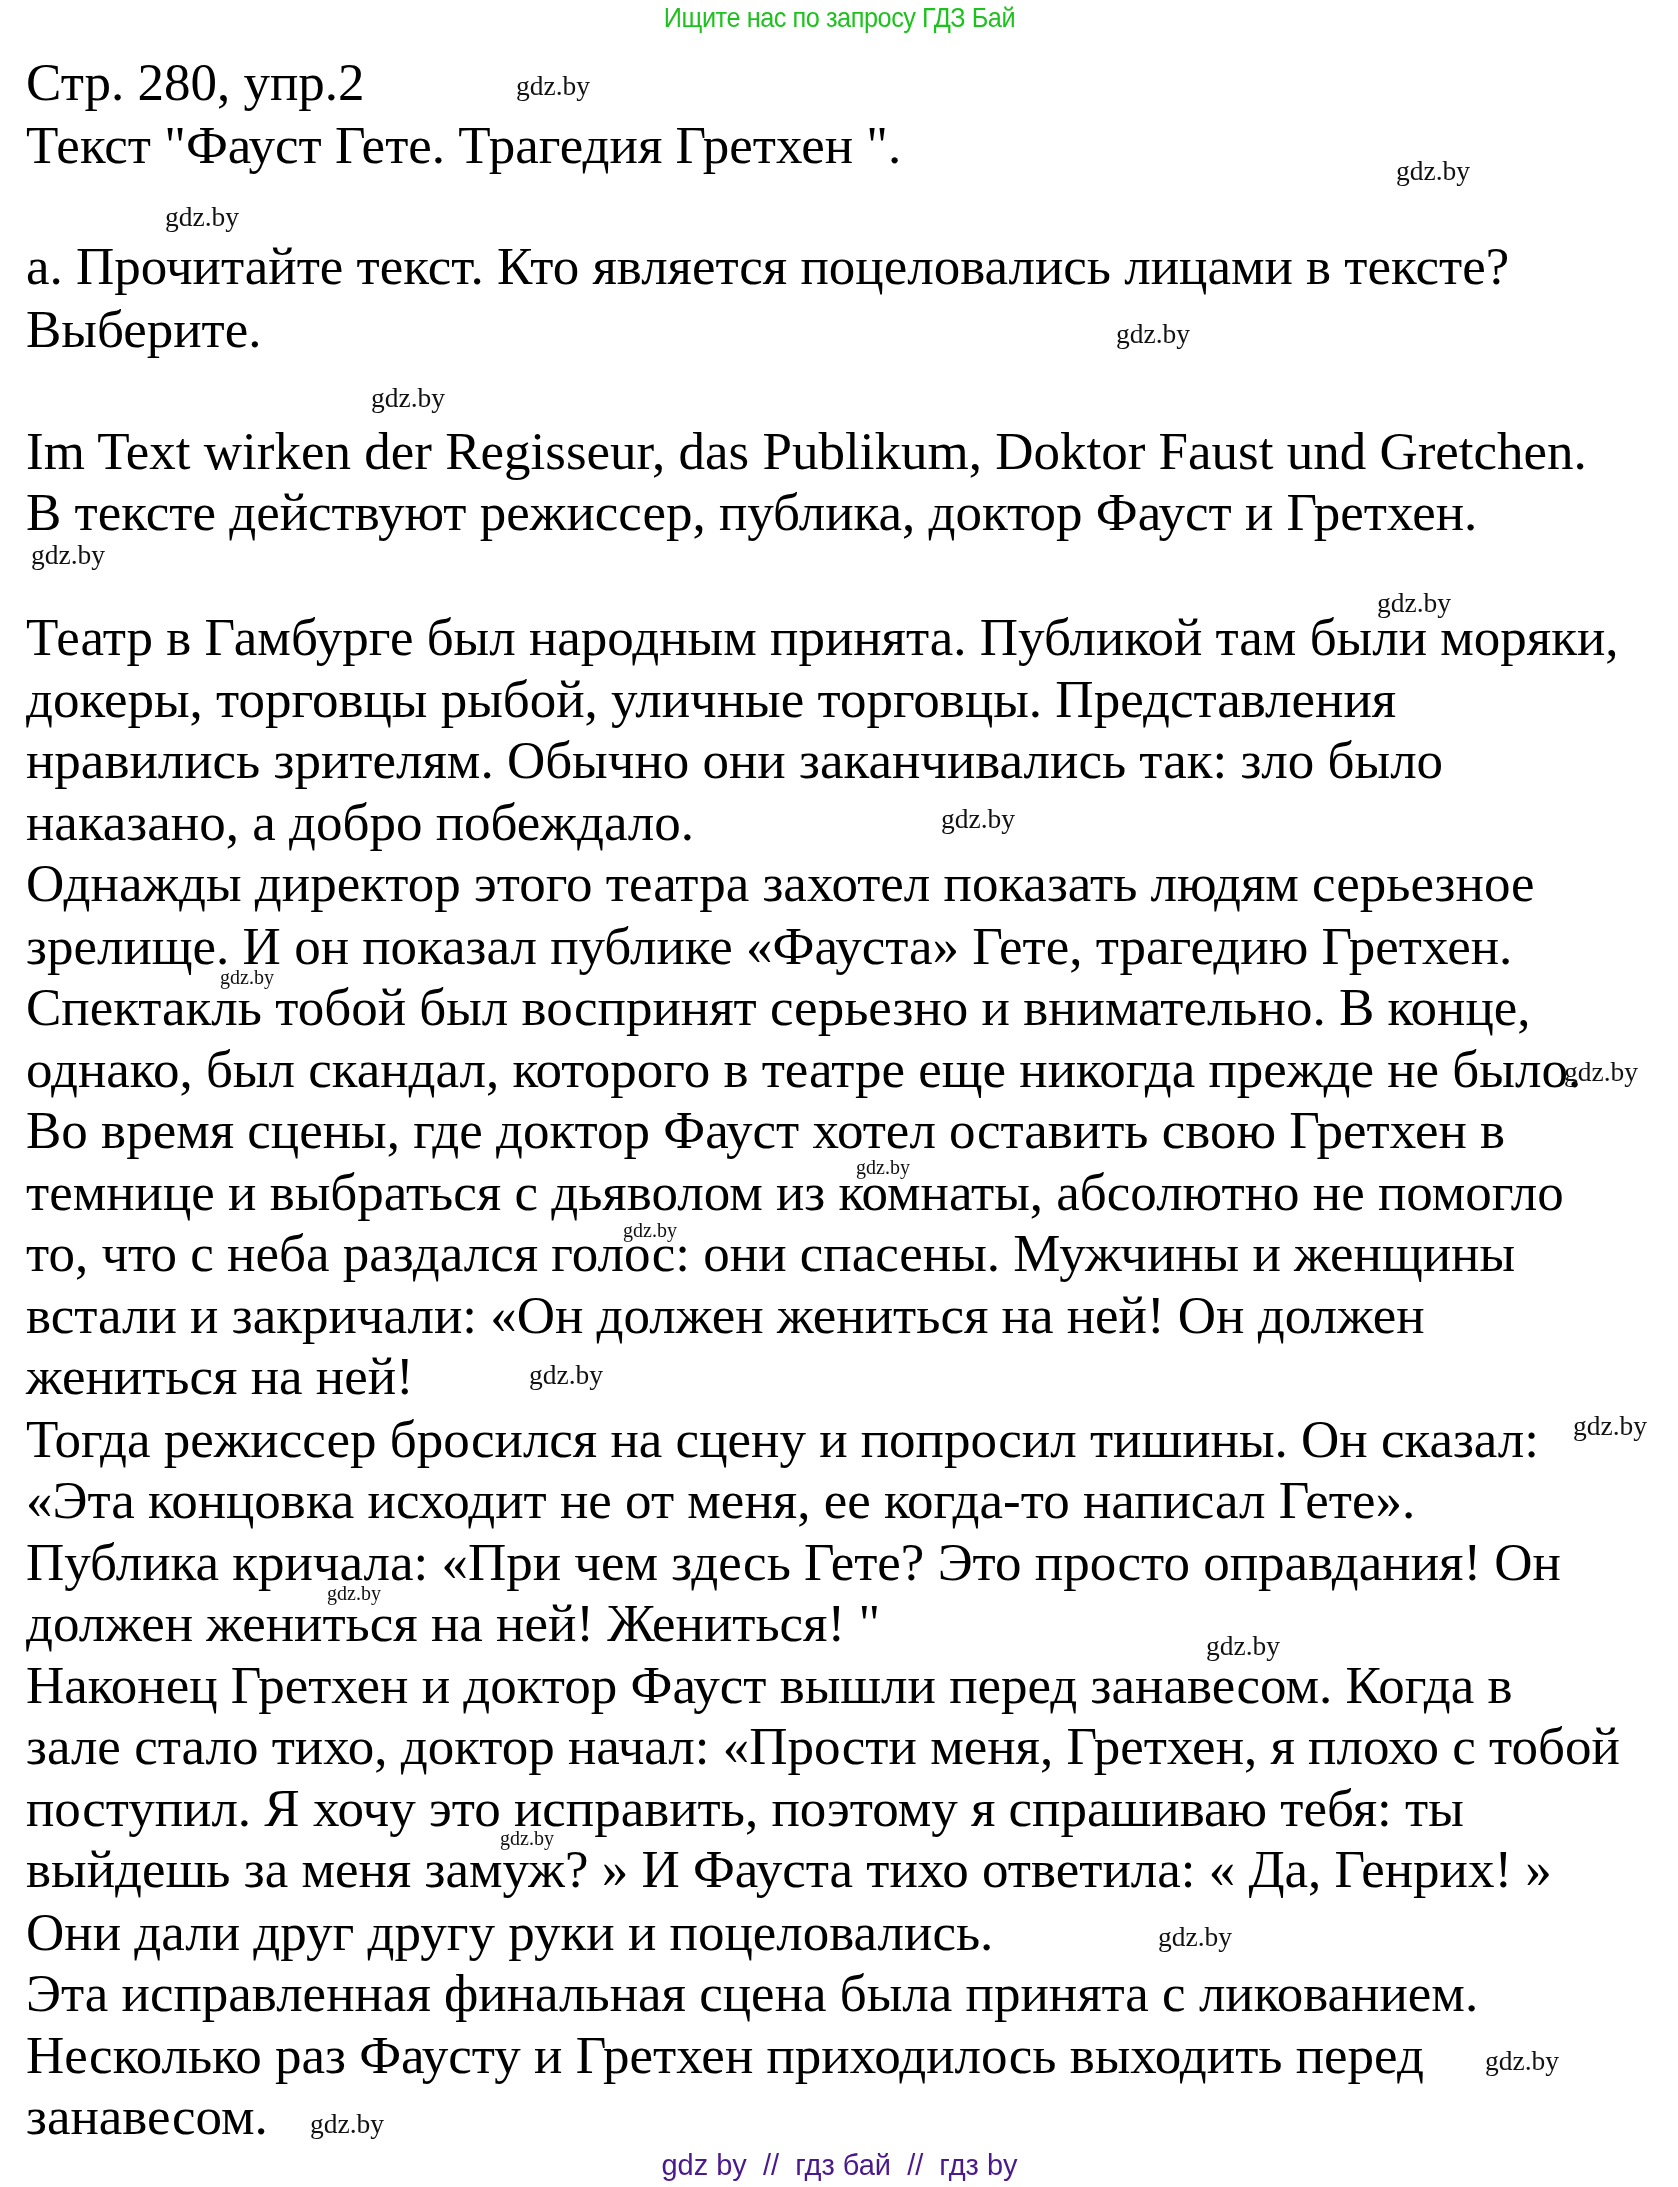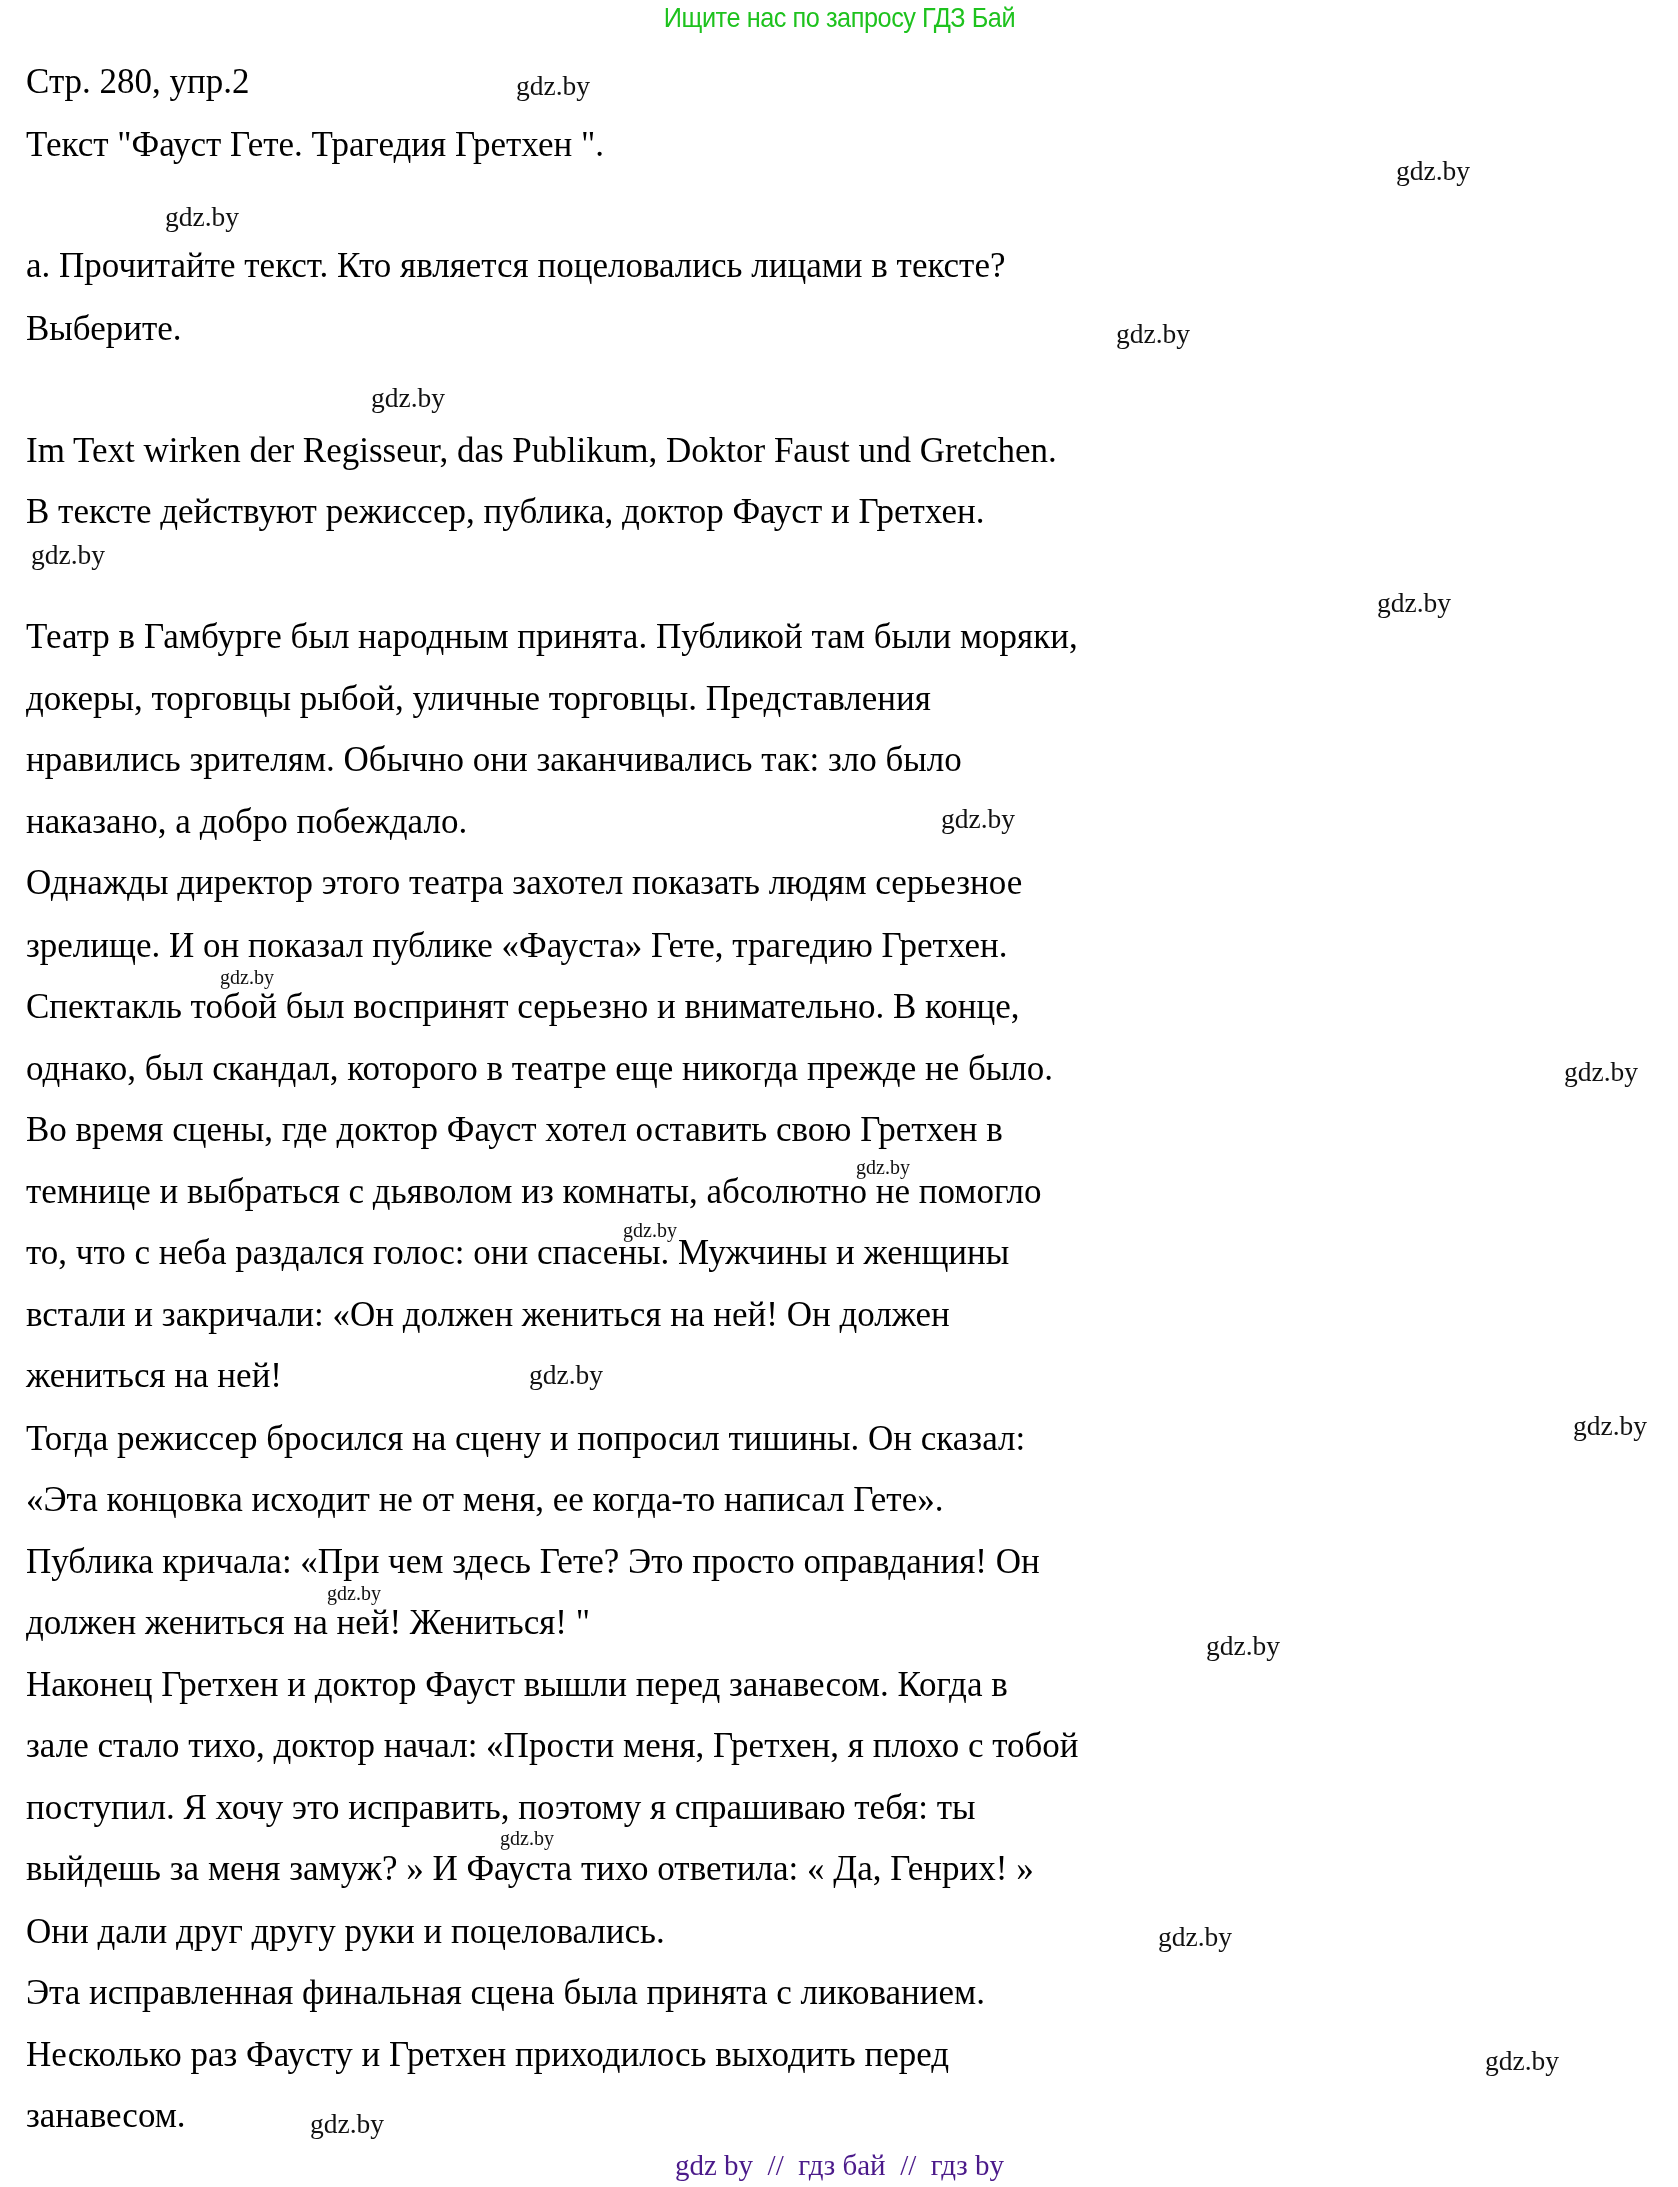--- a/index.html
+++ b/index.html
@@ -4,32 +4,32 @@
 <style>
   html, body { margin: 0; padding: 0; background: #ffffff; }
   body { width: 1679px; height: 2187px; position: relative; overflow: hidden; }
   .hdr {
     position: absolute; left: 0; top: 1.8px; width: 1679px; text-align: center;
     font-family: "Liberation Sans", sans-serif; font-size: 27.5px; color: #1ec21e;
     letter-spacing: -0.5px; transform: scaleX(0.92); transform-origin: center;
   }
   .line {
     position: absolute; left: 26px;
-    font-family: "Liberation Serif", serif; font-size: 35px; line-height: 62px;
+    font-family: "Liberation Serif", serif; font-size: 53px; line-height: 62px;
     color: #000; white-space: nowrap;
   }
   .wm {
     position: absolute; font-family: Liberation Serif, serif; color: #111;
     white-space: nowrap; line-height: 1;
   }
   .wm.big { font-size: 27.5px; }
   .wm.small { font-size: 20px; }
   .ftr {
     position: absolute; left: 0; top: 2149px; width: 1679px; text-align: center;
-    font-family: Liberation Serif, serif; font-size: 29px; color: #4b1a8a;
+    font-family: Liberation Sans, sans-serif; font-size: 29px; color: #4b1a8a;
     white-space: pre;
   }
 </style>
 </head>
 <body>
 
 <div class="hdr">Ищите нас по запросу ГДЗ Бай</div>
 
 <div class="line" style="top:51px">Стр. 280, упр.2</div>
 <div class="line" style="top:114px">Текст "Фауст Гете. Трагедия Гретхен ".</div>

